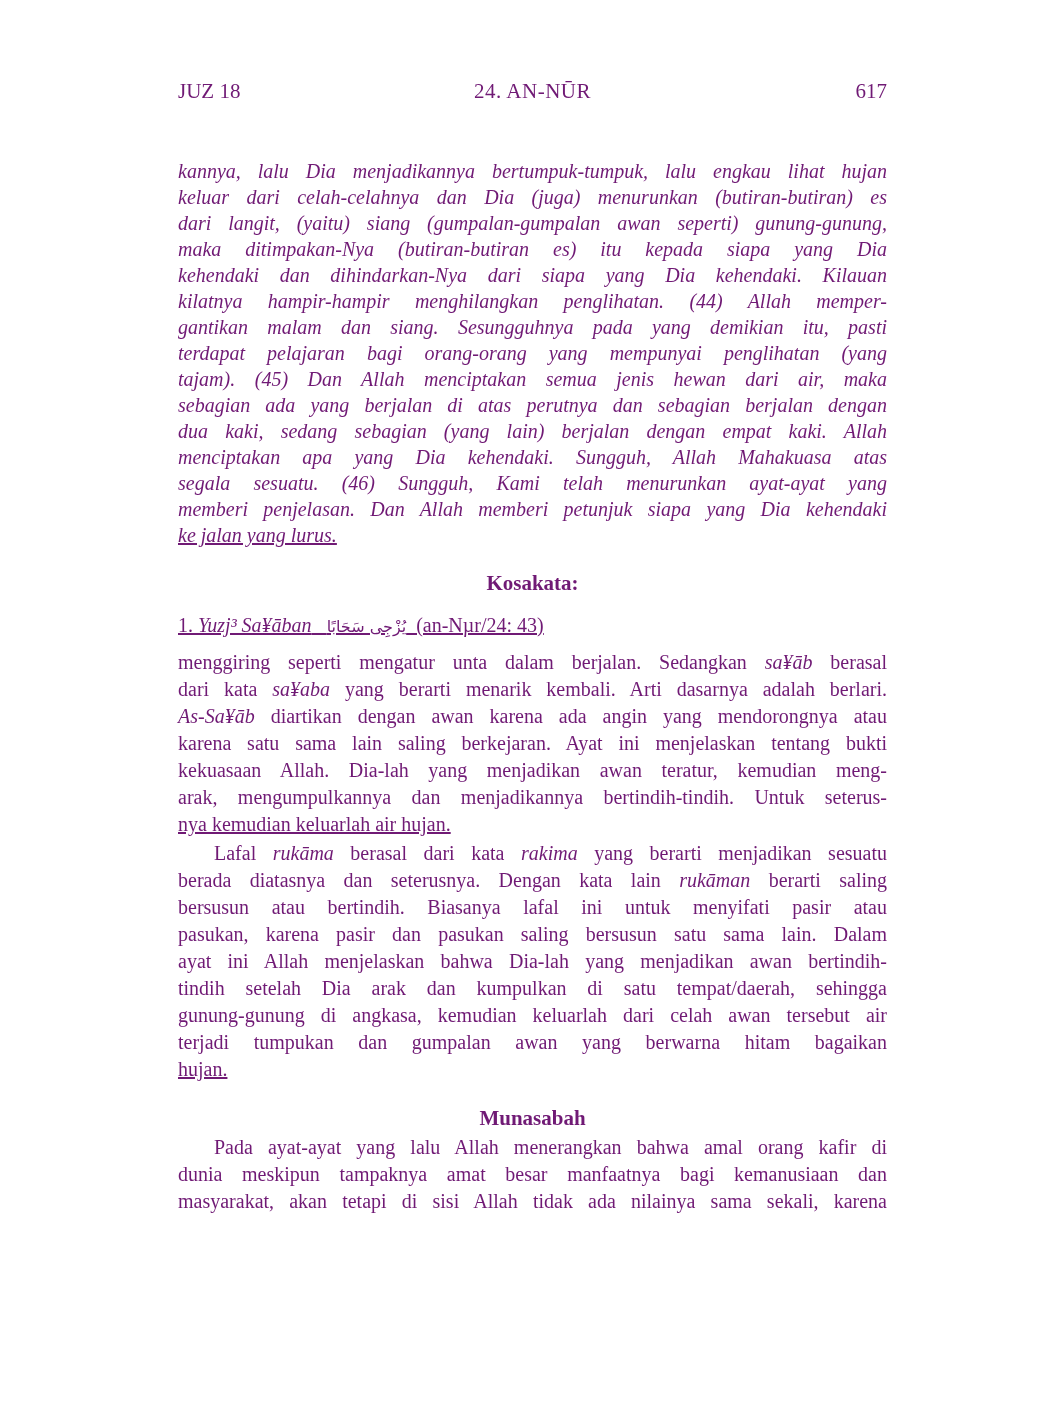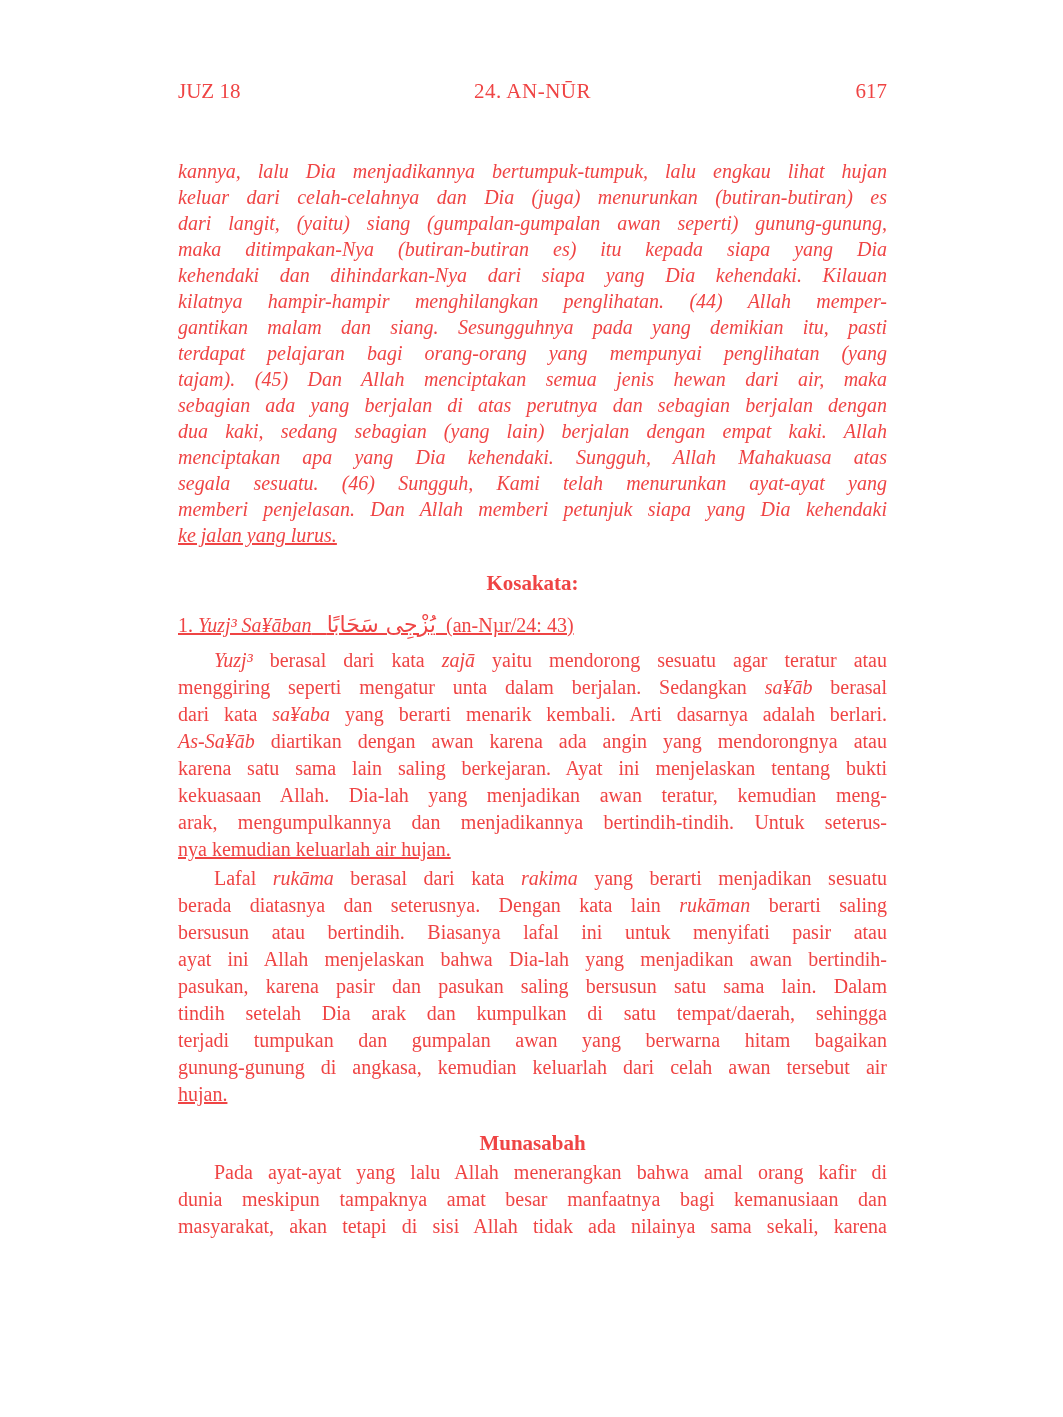--- a/index.html
+++ b/index.html
@@ -2,21 +2,21 @@
 <html><head>
 <meta charset="utf-8">
 <style>
   html, body { margin: 0; padding: 0; background: #ffffff; }
   .page {
     position: relative;
     width: 1063px;
     height: 1417px;
     box-sizing: border-box;
     background: #ffffff;
-    color: #ef4444;
+    color: #701a75;
     font-family: "Liberation Serif", serif;
     padding: 78px 176px 0 178px;
     overflow: hidden;
   }
   .pg-header {
     position: relative;
     height: 28px;
     font-size: 21px;
     line-height: 26px;
   }
@@ -37,21 +37,21 @@
   .tline {
     text-align: justify;
     text-align-last: justify;
     white-space: normal;
   }
   .tline.last   { text-align-last: left; text-decoration: underline; }
   .tline.indent { text-indent: 36px; }
   .it { font-style: italic; }
   .ar {
     font-family: "DejaVu Sans", sans-serif;
-    font-size: 22px;
+    font-size: 16px;
     direction: rtl;
     unicode-bidi: isolate;
   }
   .sect {
     font-size: 21px;
     font-weight: bold;
     margin: 22px 0 0 0;
     line-height: 27px;
     text-align: center;
   }
@@ -90,39 +90,38 @@
       <div class="tline"><span class="it">memberi penjelasan. Dan Allah memberi petunjuk siapa yang Dia kehendaki</span></div>
       <div class="tline last"><span class="it">ke jalan yang lurus.</span></div>
     </section>
 
   <h2 class="sect">Kosakata:</h2>
 
   <div class="item-line">
       <div class="tline last"><span>1. </span><span class="it">Yuzj³ Sa¥āban</span><span>&nbsp;&nbsp; </span><span class="ar">يُزْجِى سَحَابًا</span><span>&nbsp; (an-Nµr/24: 43)</span></div>
     </div>
   <section class="para">
-      <div class="tline indent"><span class="it">Yuzj³</span><span> berasal dari kata </span><span class="it">zajā</span><span> yaitu mendorong sesuatu agar teratur atau</span></div>
       <div class="tline"><span>menggiring seperti mengatur unta dalam berjalan. Sedangkan </span><span class="it">sa¥āb</span><span> berasal</span></div>
       <div class="tline"><span>dari kata </span><span class="it">sa¥aba</span><span> yang berarti menarik kembali. Arti dasarnya adalah berlari.</span></div>
       <div class="tline"><span class="it">As-Sa¥āb</span><span> diartikan dengan awan karena ada angin yang mendorongnya atau</span></div>
       <div class="tline"><span>karena satu sama lain saling berkejaran. Ayat ini menjelaskan tentang bukti</span></div>
       <div class="tline"><span>kekuasaan Allah. Dia-lah yang menjadikan awan teratur, kemudian meng-</span></div>
       <div class="tline"><span>arak, mengumpulkannya dan menjadikannya bertindih-tindih. Untuk seterus-</span></div>
       <div class="tline last"><span>nya kemudian keluarlah air hujan.</span></div>
     </section>
 
   <section class="para">
       <div class="tline indent"><span>Lafal </span><span class="it">rukāma</span><span> berasal dari kata </span><span class="it">rakima</span><span> yang berarti menjadikan sesuatu</span></div>
       <div class="tline"><span>berada diatasnya dan seterusnya. Dengan kata lain </span><span class="it">rukāman</span><span> berarti saling</span></div>
       <div class="tline"><span>bersusun atau bertindih. Biasanya lafal ini untuk menyifati pasir atau</span></div>
+      <div class="tline"><span>pasukan, karena pasir dan pasukan saling bersusun satu sama lain. Dalam</span></div>
       <div class="tline"><span>ayat ini Allah menjelaskan bahwa Dia-lah yang menjadikan awan bertindih-</span></div>
-      <div class="tline"><span>pasukan, karena pasir dan pasukan saling bersusun satu sama lain. Dalam</span></div>
       <div class="tline"><span>tindih setelah Dia arak dan kumpulkan di satu tempat/daerah, sehingga</span></div>
+      <div class="tline"><span>gunung-gunung di angkasa, kemudian keluarlah dari celah awan tersebut air</span></div>
       <div class="tline"><span>terjadi tumpukan dan gumpalan awan yang berwarna hitam bagaikan</span></div>
-      <div class="tline"><span>gunung-gunung di angkasa, kemudian keluarlah dari celah awan tersebut air</span></div>
       <div class="tline last"><span>hujan.</span></div>
     </section>
 
   <h2 class="sect sect-munasabah">Munasabah</h2>
   <section class="para">
       <div class="tline indent"><span>Pada ayat-ayat yang lalu Allah menerangkan bahwa amal orang kafir di</span></div>
       <div class="tline"><span>dunia meskipun tampaknya amat besar manfaatnya bagi kemanusiaan dan</span></div>
       <div class="tline"><span>masyarakat, akan tetapi di sisi Allah tidak ada nilainya sama sekali, karena</span></div>
     </section>
 

